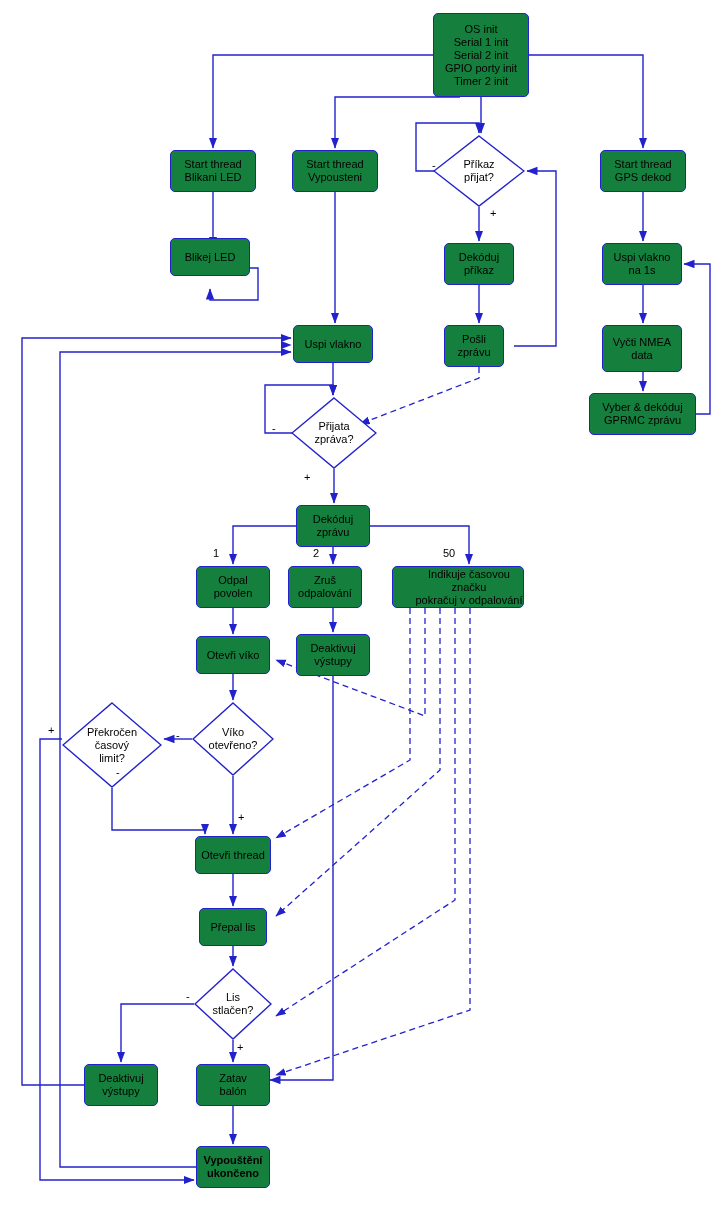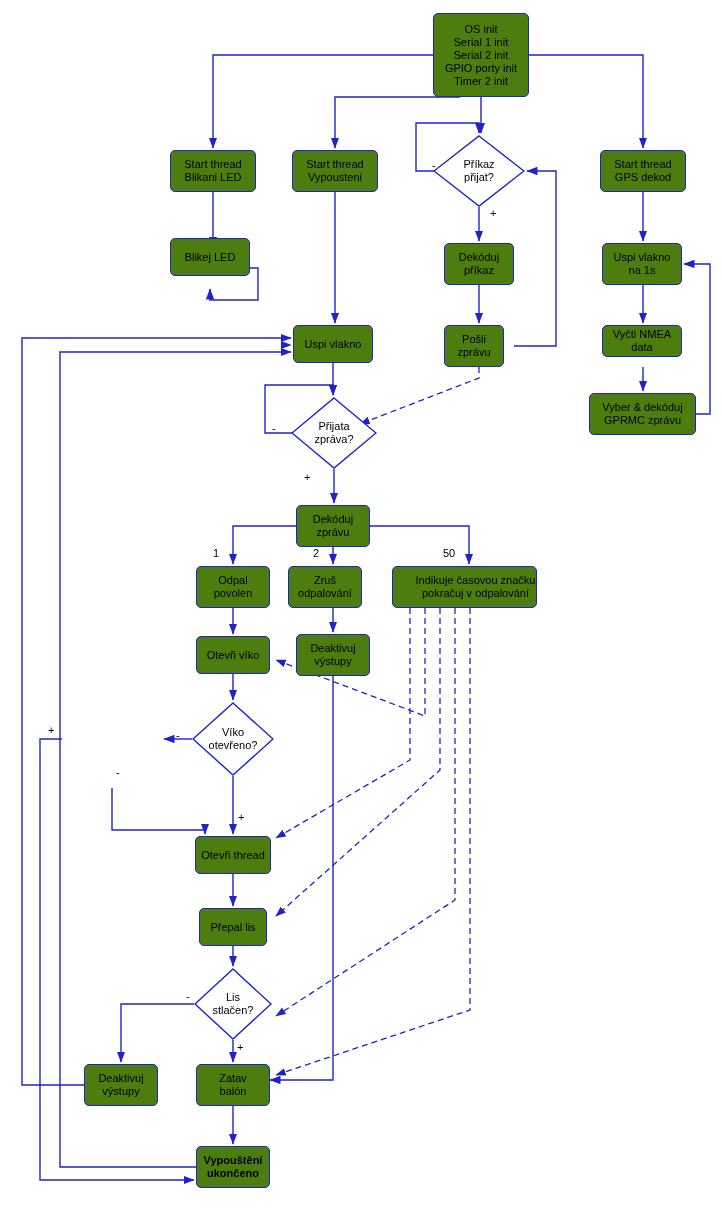--- a/index.html
+++ b/index.html
@@ -20,21 +20,21 @@
     left: 0;
     top: 0;
     width: 722px;
     height: 1210px;
     pointer-events: none;
   }
   .node {
     position: absolute;
     box-sizing: border-box;
     border: 1.4px solid #2222cc;
-    background: #4d7c0f;
+    background: #15803d;
     color: #000000;
     font-size: 11px;
     line-height: 13px;
     text-align: center;
     display: flex;
     align-items: center;
     justify-content: center;
     white-space: pre-line;
   }
   .rect {
@@ -171,54 +171,62 @@
 
   <div class="node rect" style="left:600px;top:150px;width:86px;height:42px;">Start thread
 GPS dekod</div>
   <div class="node rect" style="left:170px;top:238px;width:80px;height:38px;">Blikej LED</div>
   <div class="node rect" style="left:444px;top:243px;width:70px;height:42px;">Dekóduj
 příkaz</div>
   <div class="node rect" style="left:602px;top:243px;width:80px;height:42px;">Uspi vlakno
 na 1s</div>
   <div class="node rect" style="left:444px;top:325px;width:60px;height:42px;">Pošli
 zprávu</div>
-  <div class="node rect" style="left:602px;top:325px;width:80px;height:32px;">Vyčti NMEA
+  <div class="node rect" style="left:602px;top:325px;width:80px;height:47px;">Vyčti NMEA
 data</div>
   <div class="node rect" style="left:293px;top:325px;width:80px;height:38px;">Uspi vlakno</div>
   <div class="node rect" style="left:589px;top:393px;width:107px;height:42px;">Vyber &amp; dekóduj
 GPRMC zprávu</div>
 
   <div class="diamond-wrap" style="left:291px;top:397px;width:86px;height:72px;">
     <svg class="diamond-shape" viewBox="0 0 86 72">
         <polygon points="43,1 85,36 43,71 1,36" fill="#fff" stroke="#2222cc" stroke-width="1.4"></polygon>
       </svg>
     <div class="diamond-label">Přijata
 zpráva?</div>
   </div>
 
   <div class="node rect" style="left:296px;top:505px;width:74px;height:42px;">Dekóduj
 zprávu</div>
   <div class="node rect" style="left:196px;top:566px;width:74px;height:42px;">Odpal
 povolen</div>
   <div class="node rect" style="left:288px;top:566px;width:74px;height:42px;">Zruš
 odpalování</div>
-  <div class="node rect" style="left:392px;top:566px;width:145px;height:42px;padding-left:22px;">Indikuje časovou značku
+  <div class="node rect" style="left:392px;top:566px;width:132px;height:42px;padding-left:22px;">Indikuje časovou značku
 pokračuj v odpalování</div>
   <div class="node rect" style="left:196px;top:636px;width:74px;height:38px;">Otevři víko</div>
   <div class="node rect" style="left:296px;top:634px;width:74px;height:42px;">Deaktivuj
 výstupy</div>
 
   <div class="diamond-wrap" style="left:192px;top:702px;width:82px;height:74px;">
     <svg class="diamond-shape" viewBox="0 0 82 74">
         <polygon points="41,1 81,37 41,73 1,37" fill="#fff" stroke="#2222cc" stroke-width="1.4"></polygon>
       </svg>
     <div class="diamond-label">Víko
 otevřeno?</div>
   </div>
 
+  <div class="diamond-wrap" style="left:62px;top:702px;width:100px;height:86px;">
+    <svg class="diamond-shape" viewBox="0 0 100 86">
+        <polygon points="50,1 99,43 50,85 1,43" fill="#fff" stroke="#2222cc" stroke-width="1.4"></polygon>
+      </svg>
+    <div class="diamond-label">Překročen
+časový
+limit?</div>
+  </div>
 
   <div class="node rect" style="left:195px;top:836px;width:76px;height:38px;">Otevři thread</div>
   <div class="node rect" style="left:199px;top:908px;width:68px;height:38px;">Přepal lis</div>
 
   <div class="diamond-wrap" style="left:194px;top:968px;width:78px;height:72px;">
     <svg class="diamond-shape" viewBox="0 0 78 72">
         <polygon points="39,1 77,36 39,71 1,36" fill="#fff" stroke="#2222cc" stroke-width="1.4"></polygon>
       </svg>
     <div class="diamond-label">Lis
 stlačen?</div>

